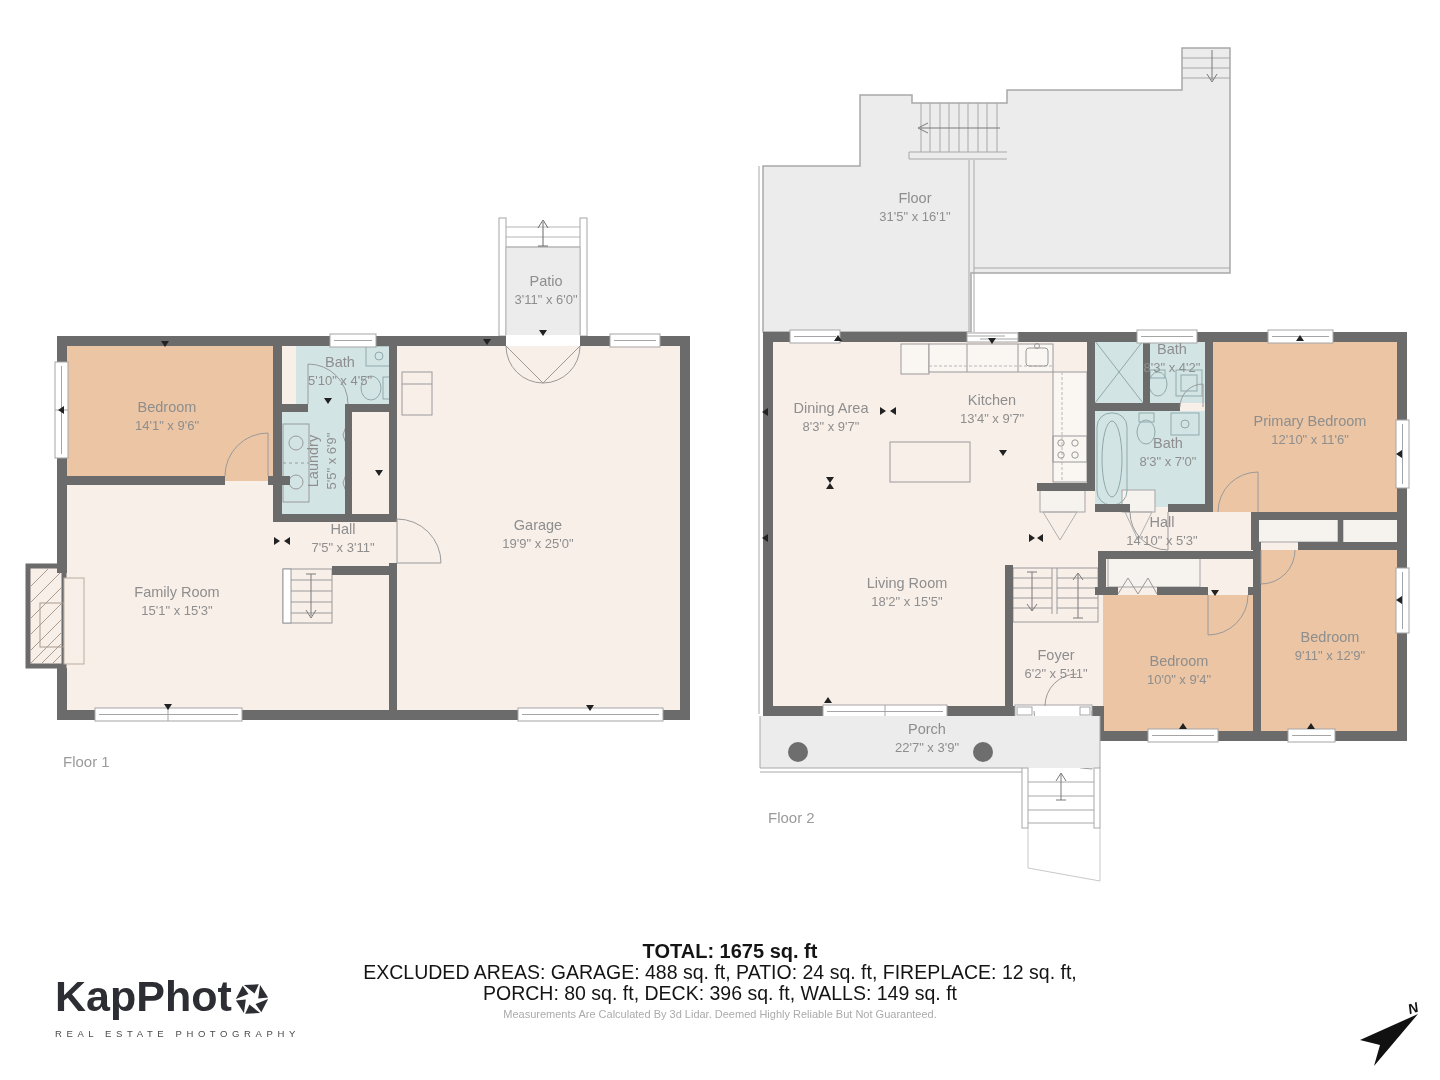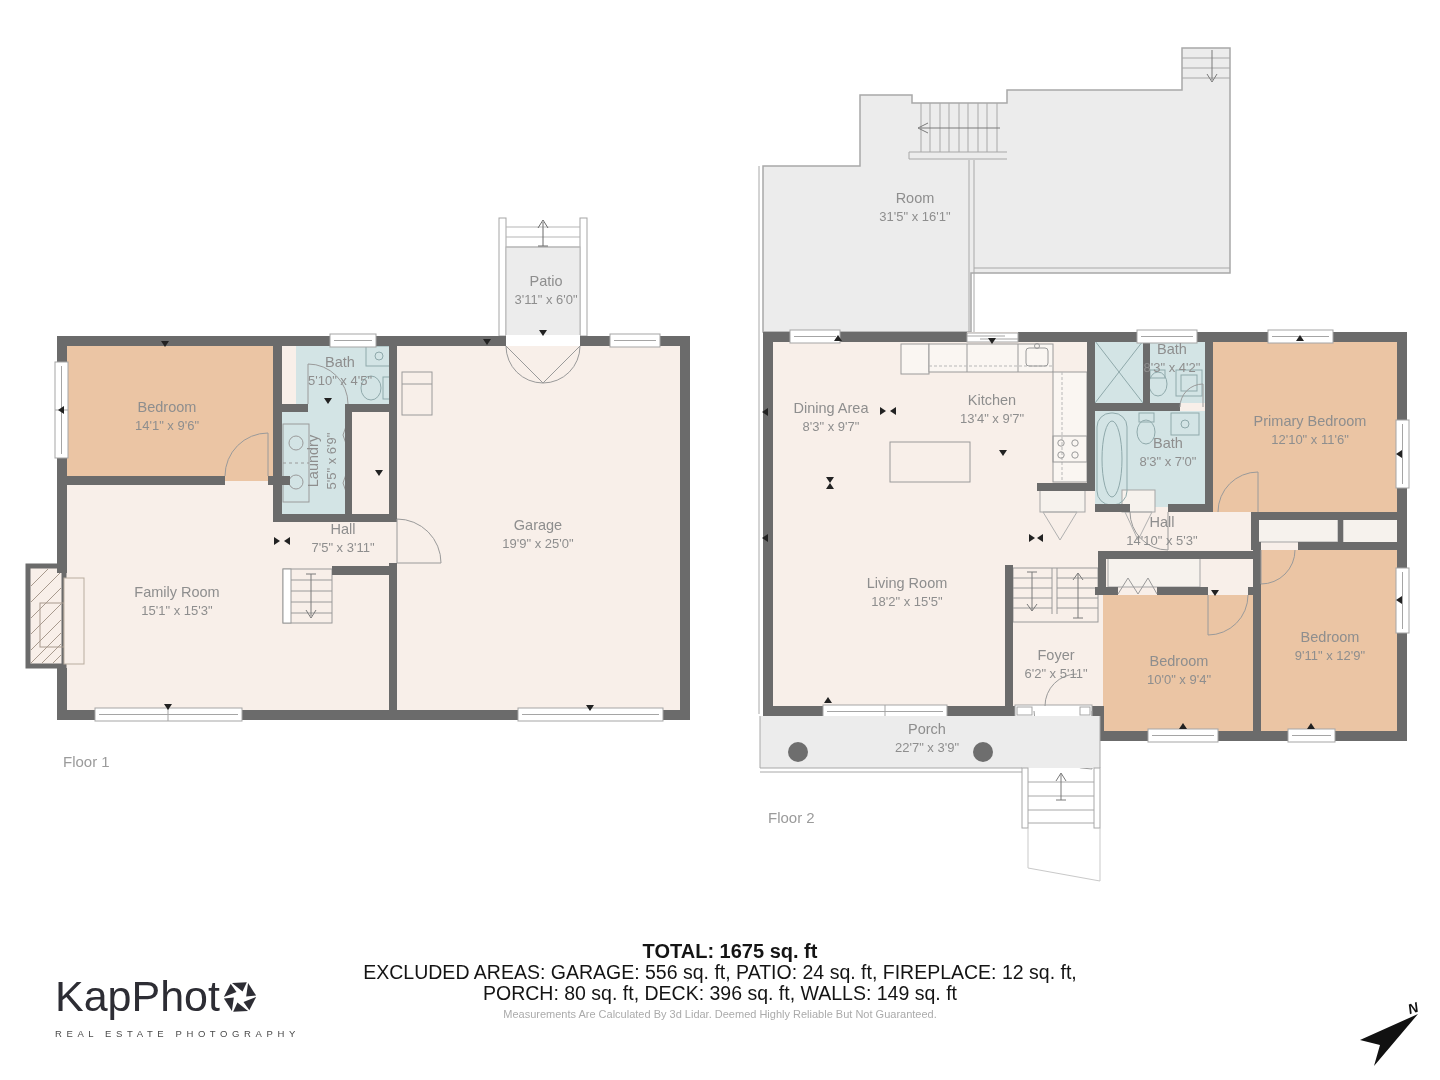--- a/index.html
+++ b/index.html
@@ -10,21 +10,21 @@
               color:#8e8e8e;white-space:nowrap;line-height:1.18;pointer-events:none;}
   .room-label .nm{display:block;font-size:14.5px;}
   .room-label .dims{display:block;font-size:13px;margin-top:2px;}
   .room-label.vert{transform:translate(-50%,-50%) rotate(-90deg);}
   .floor-label{position:absolute;font-size:15px;color:#9b9b9b;}
   .footer{position:absolute;left:0;top:941px;width:1440px;text-align:center;color:#141414;}
   .footer .total{font-size:20px;font-weight:bold;line-height:21px;padding-left:20px;}
   .footer .line{font-size:19.5px;line-height:21px;}
   .footer .disclaimer{font-size:11px;color:#ababab;margin-top:4px;}
   .logo{position:absolute;left:55px;top:974px;color:#2d2d34;}
-  .logo .word{font-size:43px;font-weight:normal;letter-spacing:0px;line-height:44px;display:flex;align-items:flex-start;}
+  .logo .word{font-size:43px;font-weight:bold;letter-spacing:0px;line-height:44px;display:flex;align-items:flex-end;}
   .logo .tagline{font-size:9.5px;letter-spacing:4.6px;color:#4a4a4a;margin-top:10px;}
   .compass{position:absolute;left:1348px;top:1000px;width:90px;height:72px;}
   .compass .n{position:absolute;left:60px;top:0px;font-size:14px;font-weight:bold;font-style:italic;
               transform:rotate(-18deg);color:#111;}
 </style>
 </head>
 <body>
 
 <div id="root">
 
@@ -444,21 +444,21 @@
 <div class="room-label" style="left:538px;top:534px">
   <span class="nm">Garage</span>
   <span class="dims">19'9" x 25'0"</span>
 </div>
 <div class="room-label" style="left:546px;top:290px">
   <span class="nm">Patio</span>
   <span class="dims">3'11" x 6'0"</span>
 </div>
 
 <div class="room-label" style="left:915px;top:207px">
-  <span class="nm">Room</span>
+  <span class="nm">Floor</span>
   <span class="dims">31'5" x 16'1"</span>
 </div>
 <div class="room-label" style="left:831px;top:417px">
   <span class="nm">Dining Area</span>
   <span class="dims">8'3" x 9'7"</span>
 </div>
 <div class="room-label" style="left:992px;top:409px">
   <span class="nm">Kitchen</span>
   <span class="dims">13'4" x 9'7"</span>
 </div>
@@ -497,21 +497,21 @@
 <div class="room-label" style="left:927px;top:738px">
   <span class="nm">Porch</span>
   <span class="dims">22'7" x 3'9"</span>
 </div>
 
 <div class="floor-label" style="left:63px;top:753px">Floor 1</div>
 <div class="floor-label" style="left:768px;top:809px">Floor 2</div>
 
 <div class="footer">
   <div class="total">TOTAL: 1675 sq. ft</div>
-  <div class="line">EXCLUDED AREAS: GARAGE: 556 sq. ft, PATIO: 24 sq. ft, FIREPLACE: 12 sq. ft,</div>
+  <div class="line">EXCLUDED AREAS: GARAGE: 488 sq. ft, PATIO: 24 sq. ft, FIREPLACE: 12 sq. ft,</div>
   <div class="line">PORCH: 80 sq. ft, DECK: 396 sq. ft, WALLS: 149 sq. ft</div>
   <div class="disclaimer">Measurements Are Calculated By 3d Lidar. Deemed Highly Reliable But Not Guaranteed.</div>
 </div>
 
 <div class="logo">
   <div class="word">
     <span>KapPhot</span>
         <svg width="38" height="38" viewBox="0 0 40 40" style="margin-left:1px;margin-top:4px">
       <g fill="#2d2d34">
         <polygon points="37,20 29.8,33.9 23.7,25.3"></polygon>

